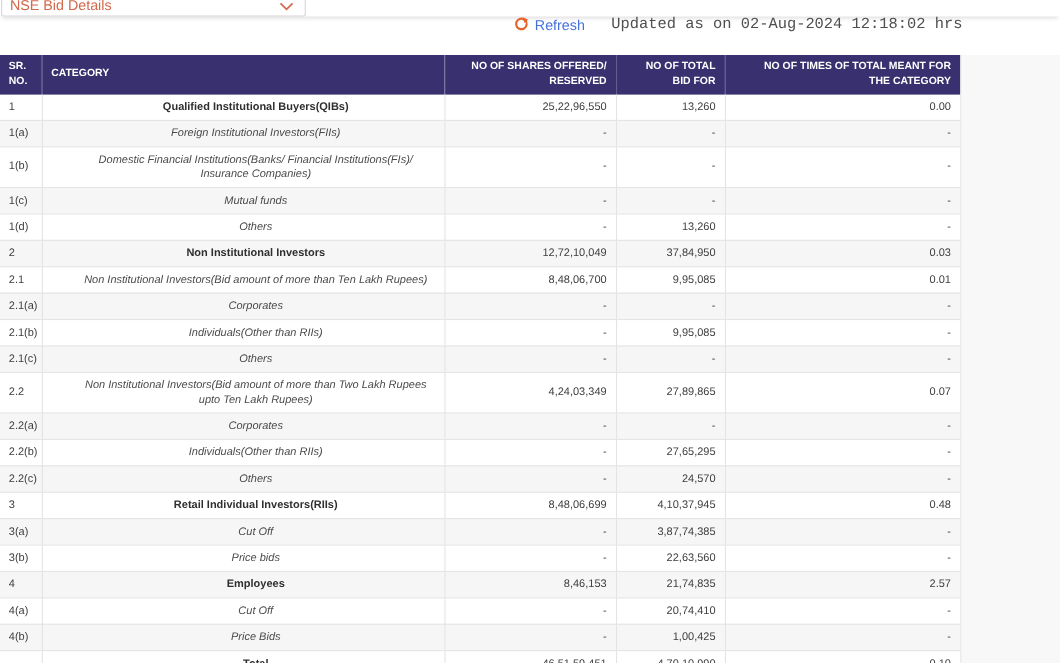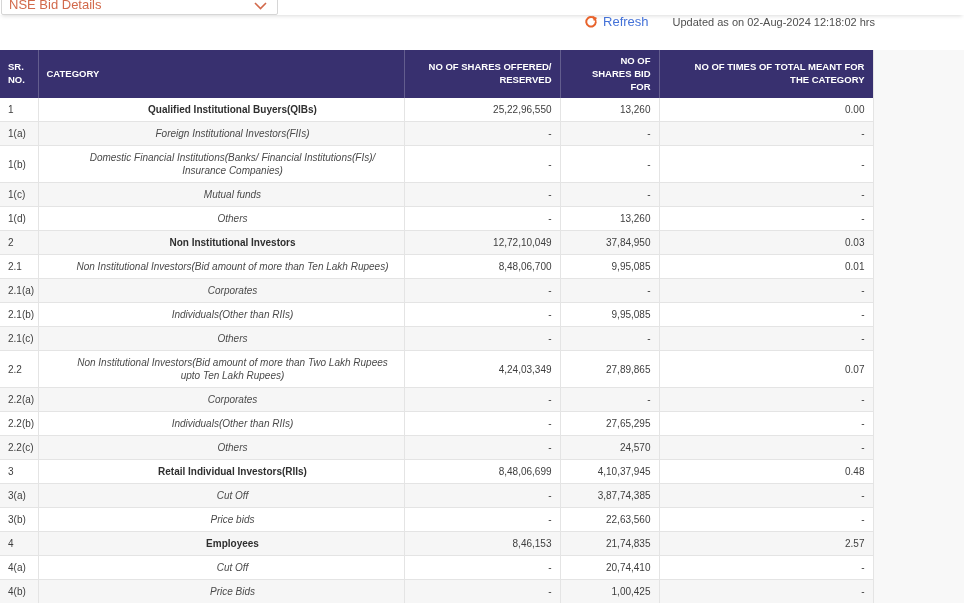--- a/index.html
+++ b/index.html
@@ -39,21 +39,21 @@
     padding:0 10px 2px 7px;cursor:pointer;
   }
   .dd-label{color:var(--accent-orange);font-size:13px;line-height:14px;}
   .dd-chevron{display:inline-flex;margin-bottom:2px;}
   .refresh-group{
     position:absolute;top:14px;right:89px;
     display:flex;align-items:center;gap:24px;white-space:nowrap;
   }
   .refresh-btn{display:inline-flex;align-items:center;gap:5px;cursor:pointer;}
   .refresh-label{color:var(--refresh-link);font-size:13px;}
-  .updated{color:#4f4f4f;font-size:11px;}
+  .updated{color:#4f4f4f;font-size:14px;font-family:Liberation Mono, monospace;}
 
   
   table.bid-table{
     position:relative;z-index:1;
     width:873px;border-collapse:collapse;table-layout:fixed;
     background:#fff;border-right:1px solid var(--border);
   }
   thead th{
     background:var(--header-bg);color:var(--header-text);
     font-size:9.5px;font-weight:bold;line-height:1.35;
@@ -113,21 +113,21 @@
         <col style="width:366px">
         <col style="width:156px">
       <col style="width:99px">
         <col style="width:214px">
     </colgroup>
     <thead>
       <tr>
         <th class="th-sr">SR. NO.</th>
         <th class="th-cat">CATEGORY</th>
         <th class="th-num">NO OF SHARES OFFERED/ RESERVED</th>
-        <th class="th-num">NO OF SHARES BID FOR</th>
+        <th class="th-num">NO OF TOTAL BID FOR</th>
         <th class="th-num">NO OF TIMES OF TOTAL MEANT FOR THE CATEGORY</th>
       </tr>
     </thead>
     <tbody>
         <tr class="main">
     <td class="sr">1</td>
     <td class="cat">Qualified Institutional Buyers(QIBs)</td>
     <td class="num">25,22,96,550</td>
     <td class="num">13,260</td>
     <td class="num">0.00</td>

